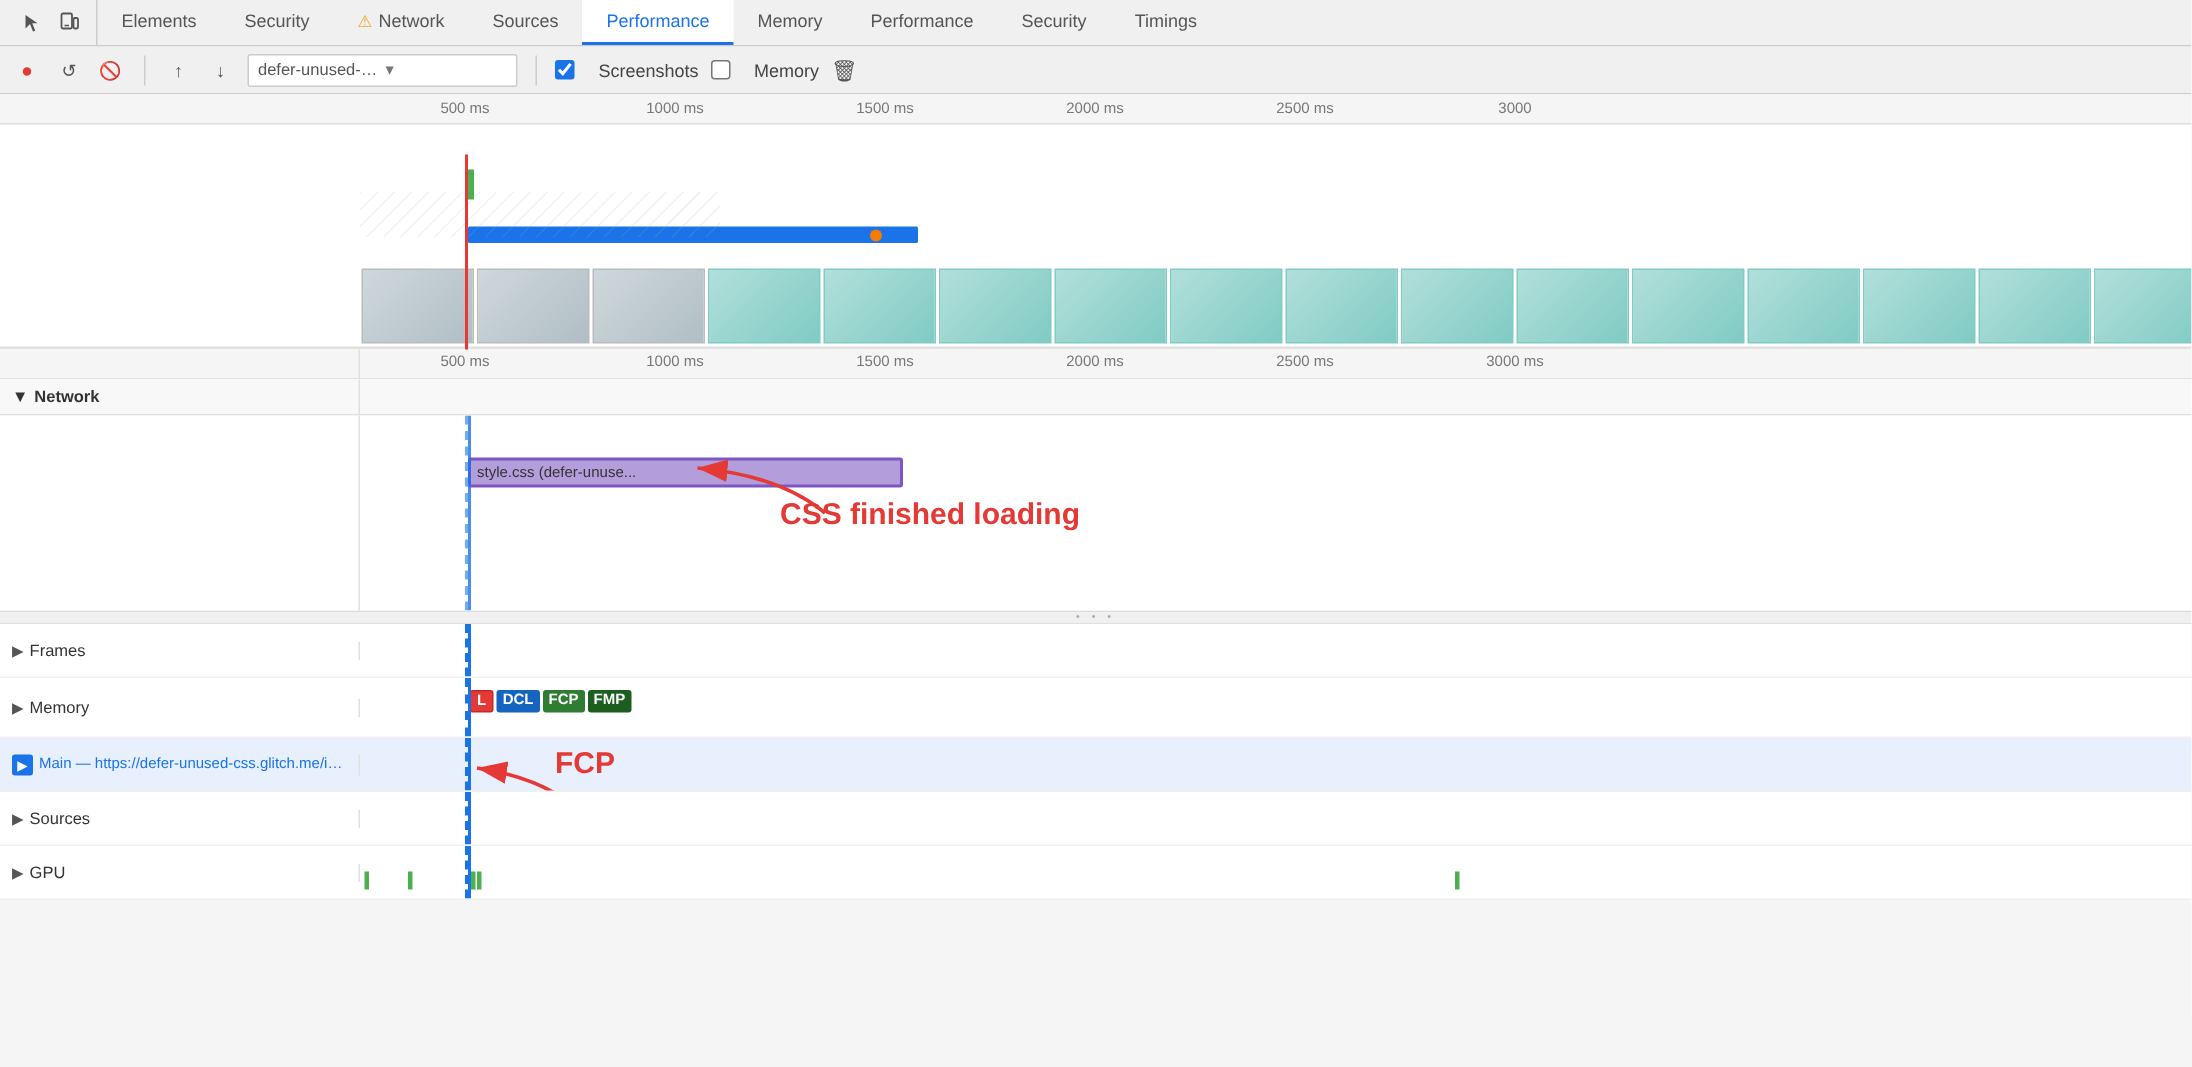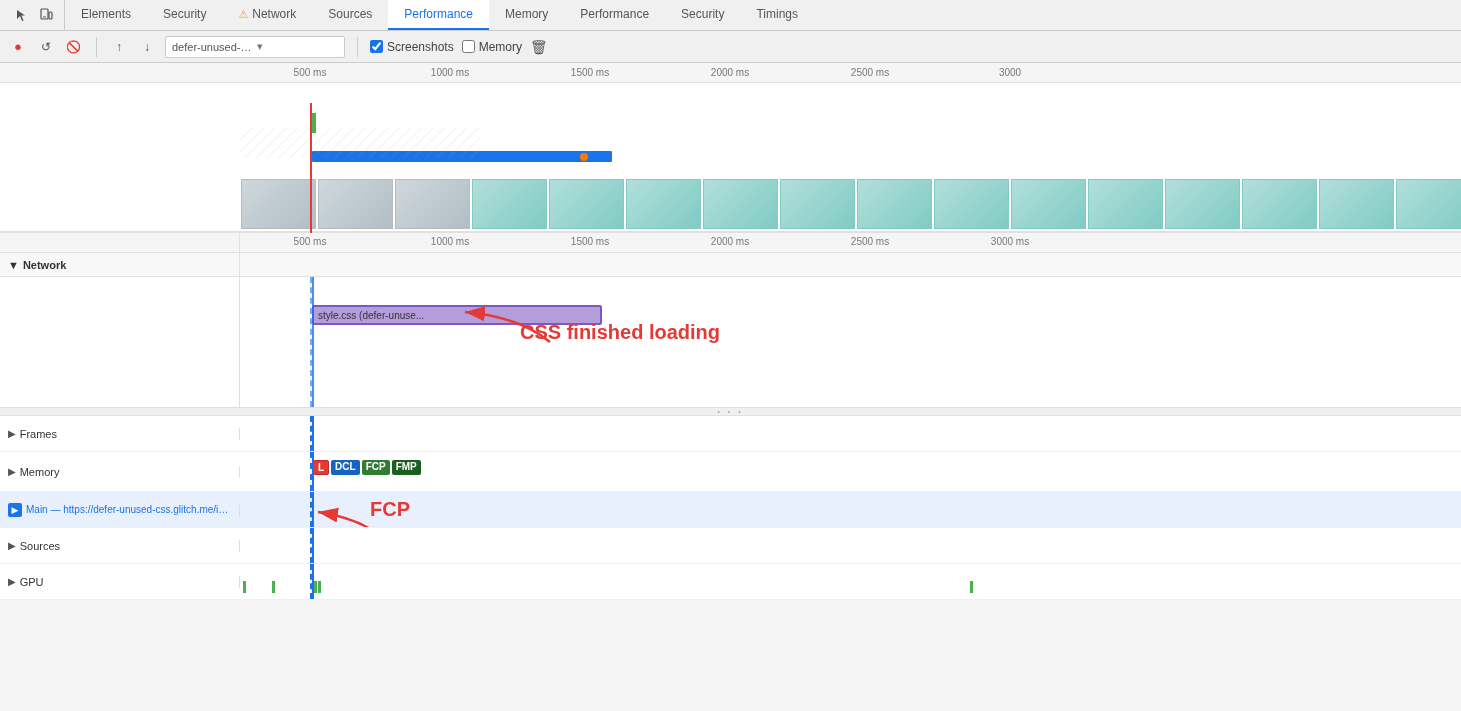--- a/index.html
+++ b/index.html
@@ -87,21 +87,21 @@
       min-width: 180px;
       cursor: pointer;
       font-size: 11px;
       color: #555;
     }
     .url-dropdown span { flex: 1; overflow: hidden; text-overflow: ellipsis; white-space: nowrap; }
     .url-dropdown .chevron { color: #777; margin-left: 4px; }
     .checkbox-label {
       display: flex;
       align-items: center;
-      gap: 4px;
+      gap: 16px;
       cursor: pointer;
       font-size: 12px;
       color: #444;
     }
     .checkbox-label input[type="checkbox"] { width: 13px; height: 13px; accent-color: #1a73e8; }
     .trash-icon { color: #555; cursor: pointer; font-size: 14px; }
 
     
     .overview-panel {
       height: 170px;
@@ -404,21 +404,21 @@
           <svg width="120" height="60" viewBox="0 0 120 60">
             <defs>
               <marker id="arrowhead" markerWidth="8" markerHeight="6" refX="8" refY="3" orient="auto">
                 <polygon points="0 0, 8 3, 0 6" fill="#e53935"></polygon>
               </marker>
             </defs>
             <path d="M110,55 Q80,30 25,25" stroke="#e53935" stroke-width="2.5" fill="none" marker-end="url(#arrowhead)"></path>
           </svg>
         </div>
 
-        <div style="position:absolute; left:280px; top:44px; font-size:20px; font-weight:bold; color:#e53935;">CSS finished loading</div>
+        <div style="position:absolute; left:280px; top:55px; font-size:20px; font-weight:bold; color:#e53935;">CSS finished loading</div>
 
       </div>
     </div>
 
     <div style="height:8px; background:#f0f0f0; border-top:1px solid #ddd; display:flex; align-items:center; justify-content:center;">
       <span style="letter-spacing:3px; color:#aaa; font-size:7px;">• • •</span>
     </div>
   </div>
 
   <div>

